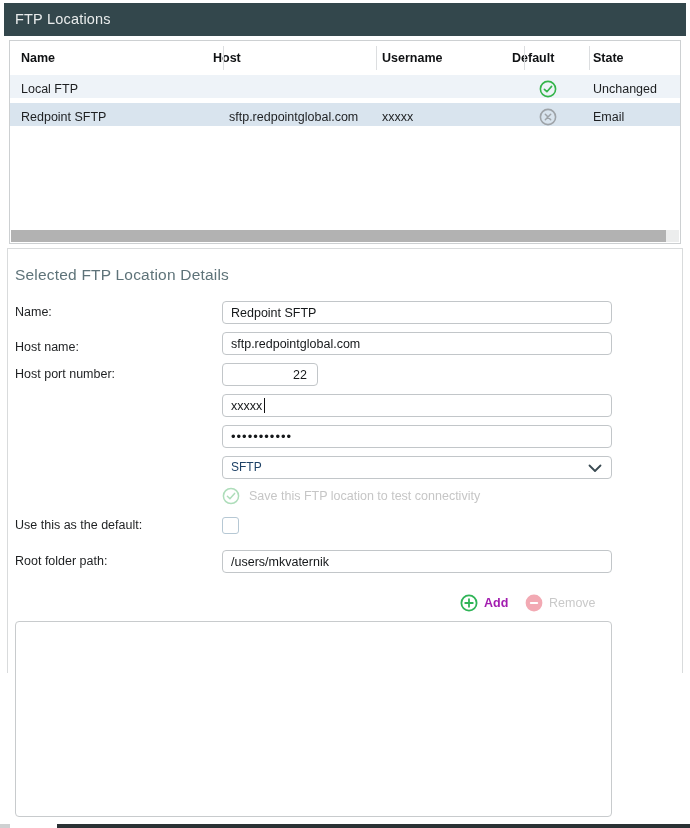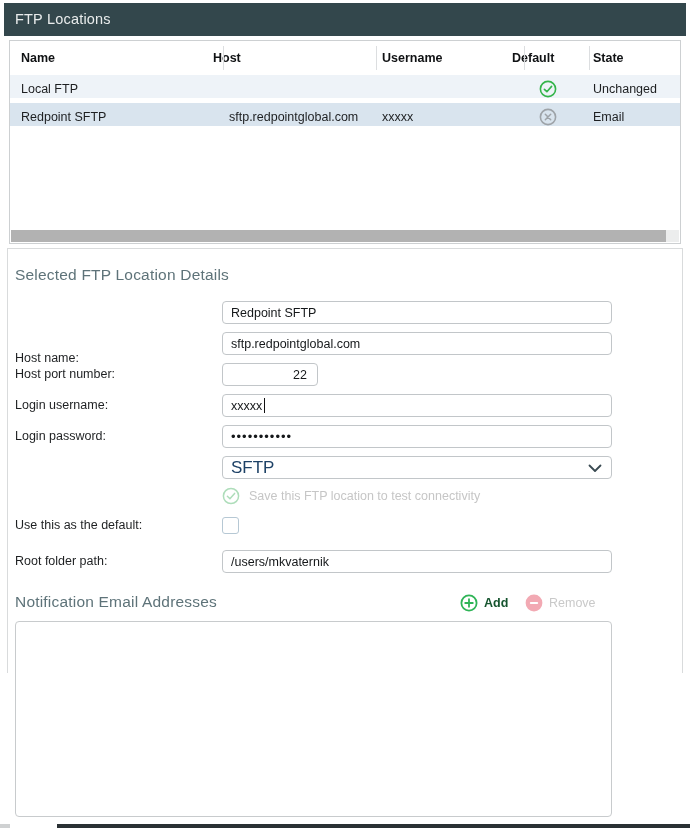--- a/index.html
+++ b/index.html
@@ -43,32 +43,32 @@
   }
   .finput.small{width:96px;text-align:right;padding-right:10px;}
   .finput.pwd{letter-spacing:1px;font-size:13px;}
   .input-wrap{position:absolute;left:214px;width:390px;height:23px;}
   .input-wrap .finput{left:0;top:0;width:100%;}
   .caret{position:absolute;left:42px;top:4px;width:1px;height:15px;background:#111;}
   .fselect{
     position:absolute;left:214px;width:390px;height:23px;box-sizing:border-box;
     border:1px solid #c2c6c9;border-radius:4px;background:#fff;cursor:pointer;
   }
-  .fselect .sel-text{position:absolute;left:8px;top:0;line-height:21px;font-size:17px;color:#1D4166;}
+  .fselect .sel-text{position:absolute;left:8px;top:0;line-height:21px;font-size:12px;color:#1D4166;}
   .fselect svg{position:absolute;right:9px;top:7px;}
   .conn-icon{position:absolute;left:214px;width:18px;height:18px;}
   .conn-text{position:absolute;left:241px;line-height:18px;font-size:12.5px;color:#C6C6C6;}
   .checkbox{
     position:absolute;left:214px;width:17px;height:17px;box-sizing:border-box;
     border:1px solid #B6C8D4;border-radius:3px;background:#fff;cursor:pointer;
   }
   .btn{position:absolute;height:20px;cursor:pointer;}
   .btn svg{position:absolute;left:0;top:1px;}
   .btn .btn-label{position:absolute;left:24px;top:0;line-height:20px;font-size:12.5px;white-space:nowrap;}
-  .btn-add .btn-label{font-weight:bold;color:#14532d;}
+  .btn-add .btn-label{font-weight:bold;color:#a21caf;}
   .btn-remove .btn-label{color:#C9C9C9;text-align:right;}
   .email-box{
     position:absolute;left:7px;top:372px;width:597px;height:196px;box-sizing:border-box;
     border:1px solid #c8cbcd;border-radius:4px;background:#fff;
   }
   
   .bottom-dark{position:absolute;left:57px;top:824px;width:633px;height:4px;background:#2A3134;}
   .bottom-chip{position:absolute;left:0;top:824px;width:10px;height:4px;background:#cfd1d2;}
 </style>
 </head>
@@ -118,35 +118,34 @@
 
   <div class="hscroll">
     <div class="hscroll-thumb"></div>
   </div>
 </div>
 
 <div class="details-card">
 
   <div class="section-title" style="top:17px">Selected FTP Location Details</div>
 
+  <div class="flabel" style="top:52px">Name:</div>
   <input class="finput" style="top: 52px;" type="text" value="Redpoint SFTP">
 
-  <div class="flabel" style="top:98px">Host name:</div>
+  <div class="flabel" style="top:87px">Host name:</div>
   <input class="finput" style="top: 83px;" type="text" value="sftp.redpointglobal.com">
 
   <div class="flabel" style="top:114px">Host port number:</div>
   <input class="finput small" style="top: 114px;" type="text" value="22">
 
-  <div class="flabel" style="top:145px">Login username:</div>
   <div class="input-wrap" style="top:145px">
     <input class="finput" type="text" value="xxxxx" style="">
     <span class="caret"></span>
   </div>
 
-  <div class="flabel" style="top:176px">Login password:</div>
   <input class="finput pwd" style="top: 176px;" type="text" value="•••••••••••">
 
   <div class="fselect" style="top:207px">
     <span class="sel-text">SFTP</span>
     <svg width="14" height="9" viewBox="0 0 14 9">
       <path d="M1.5 1.5 L7 7 L12.5 1.5" fill="none" stroke="#3A4A52" stroke-width="1.8" stroke-linecap="round" stroke-linejoin="round"></path>
     </svg>
   </div>
 
   <span class="conn-icon" style="top:238px">
@@ -156,21 +155,20 @@
     </svg>
   </span>
   <div class="conn-text" style="top:238px">Save this FTP location to test connectivity</div>
 
   <div class="flabel" style="top:268px;line-height:17px">Use this as the default:</div>
   <div class="checkbox" style="top:268px"></div>
 
   <div class="flabel" style="top:301px">Root folder path:</div>
   <input class="finput" style="top: 301px;" type="text" value="/users/mkvaternik">
 
-  <div class="section-title" style="top:344px">Notification Email Addresses</div>
 
   <div class="btn btn-add" style="left:452px;top:344px">
     <svg width="18" height="18" viewBox="0 0 18 18">
       <circle cx="9" cy="9" r="7.6" fill="none" stroke="#2FB457" stroke-width="1.8"></circle>
       <path d="M9 5.2 L9 12.8 M5.2 9 L12.8 9" fill="none" stroke="#2FB457" stroke-width="1.8" stroke-linecap="round"></path>
     </svg>
     <span class="btn-label">Add</span>
   </div>
 
   <div class="btn btn-remove" style="left:517px;top:344px">

